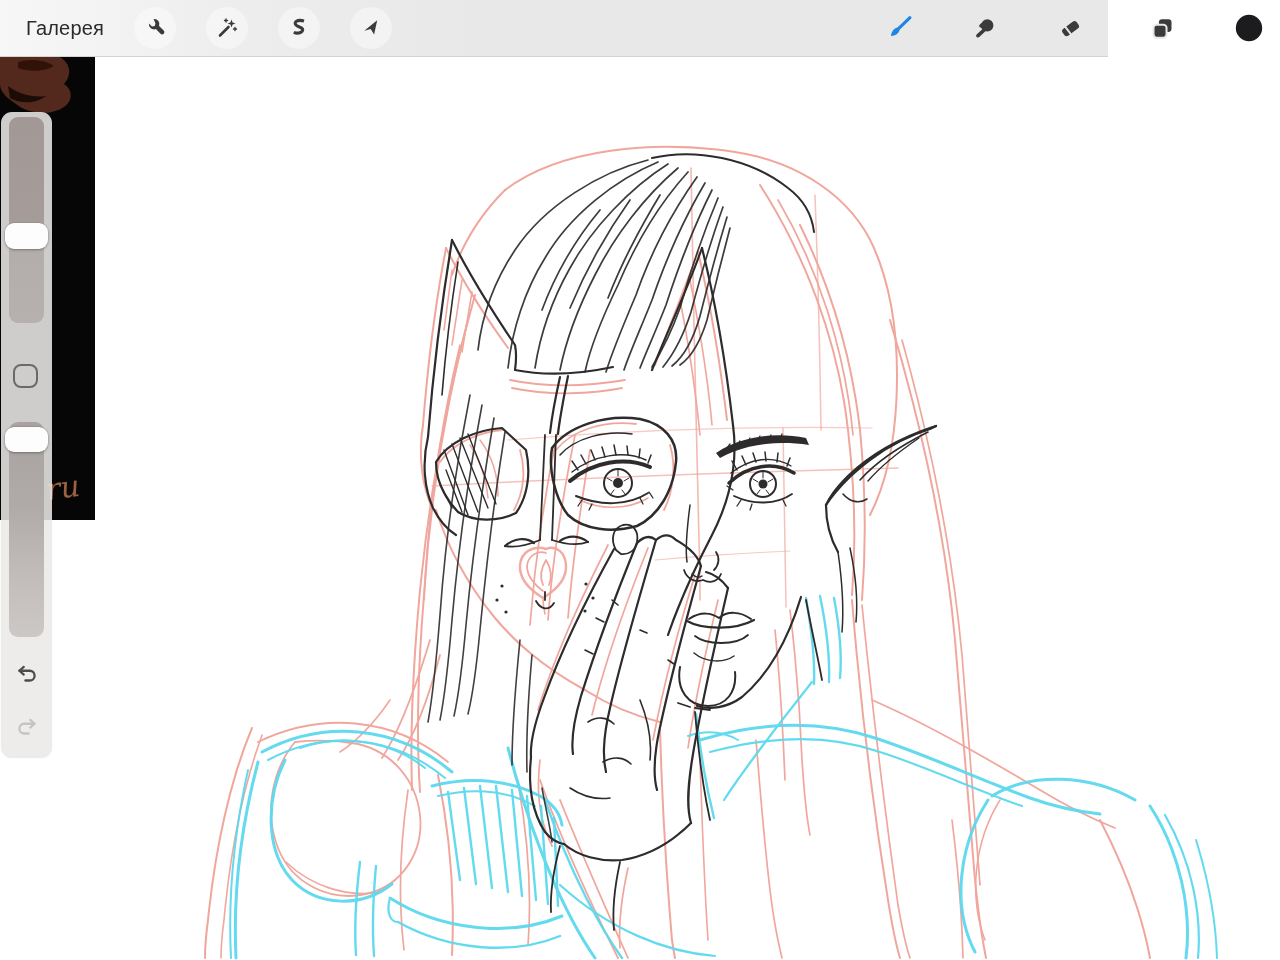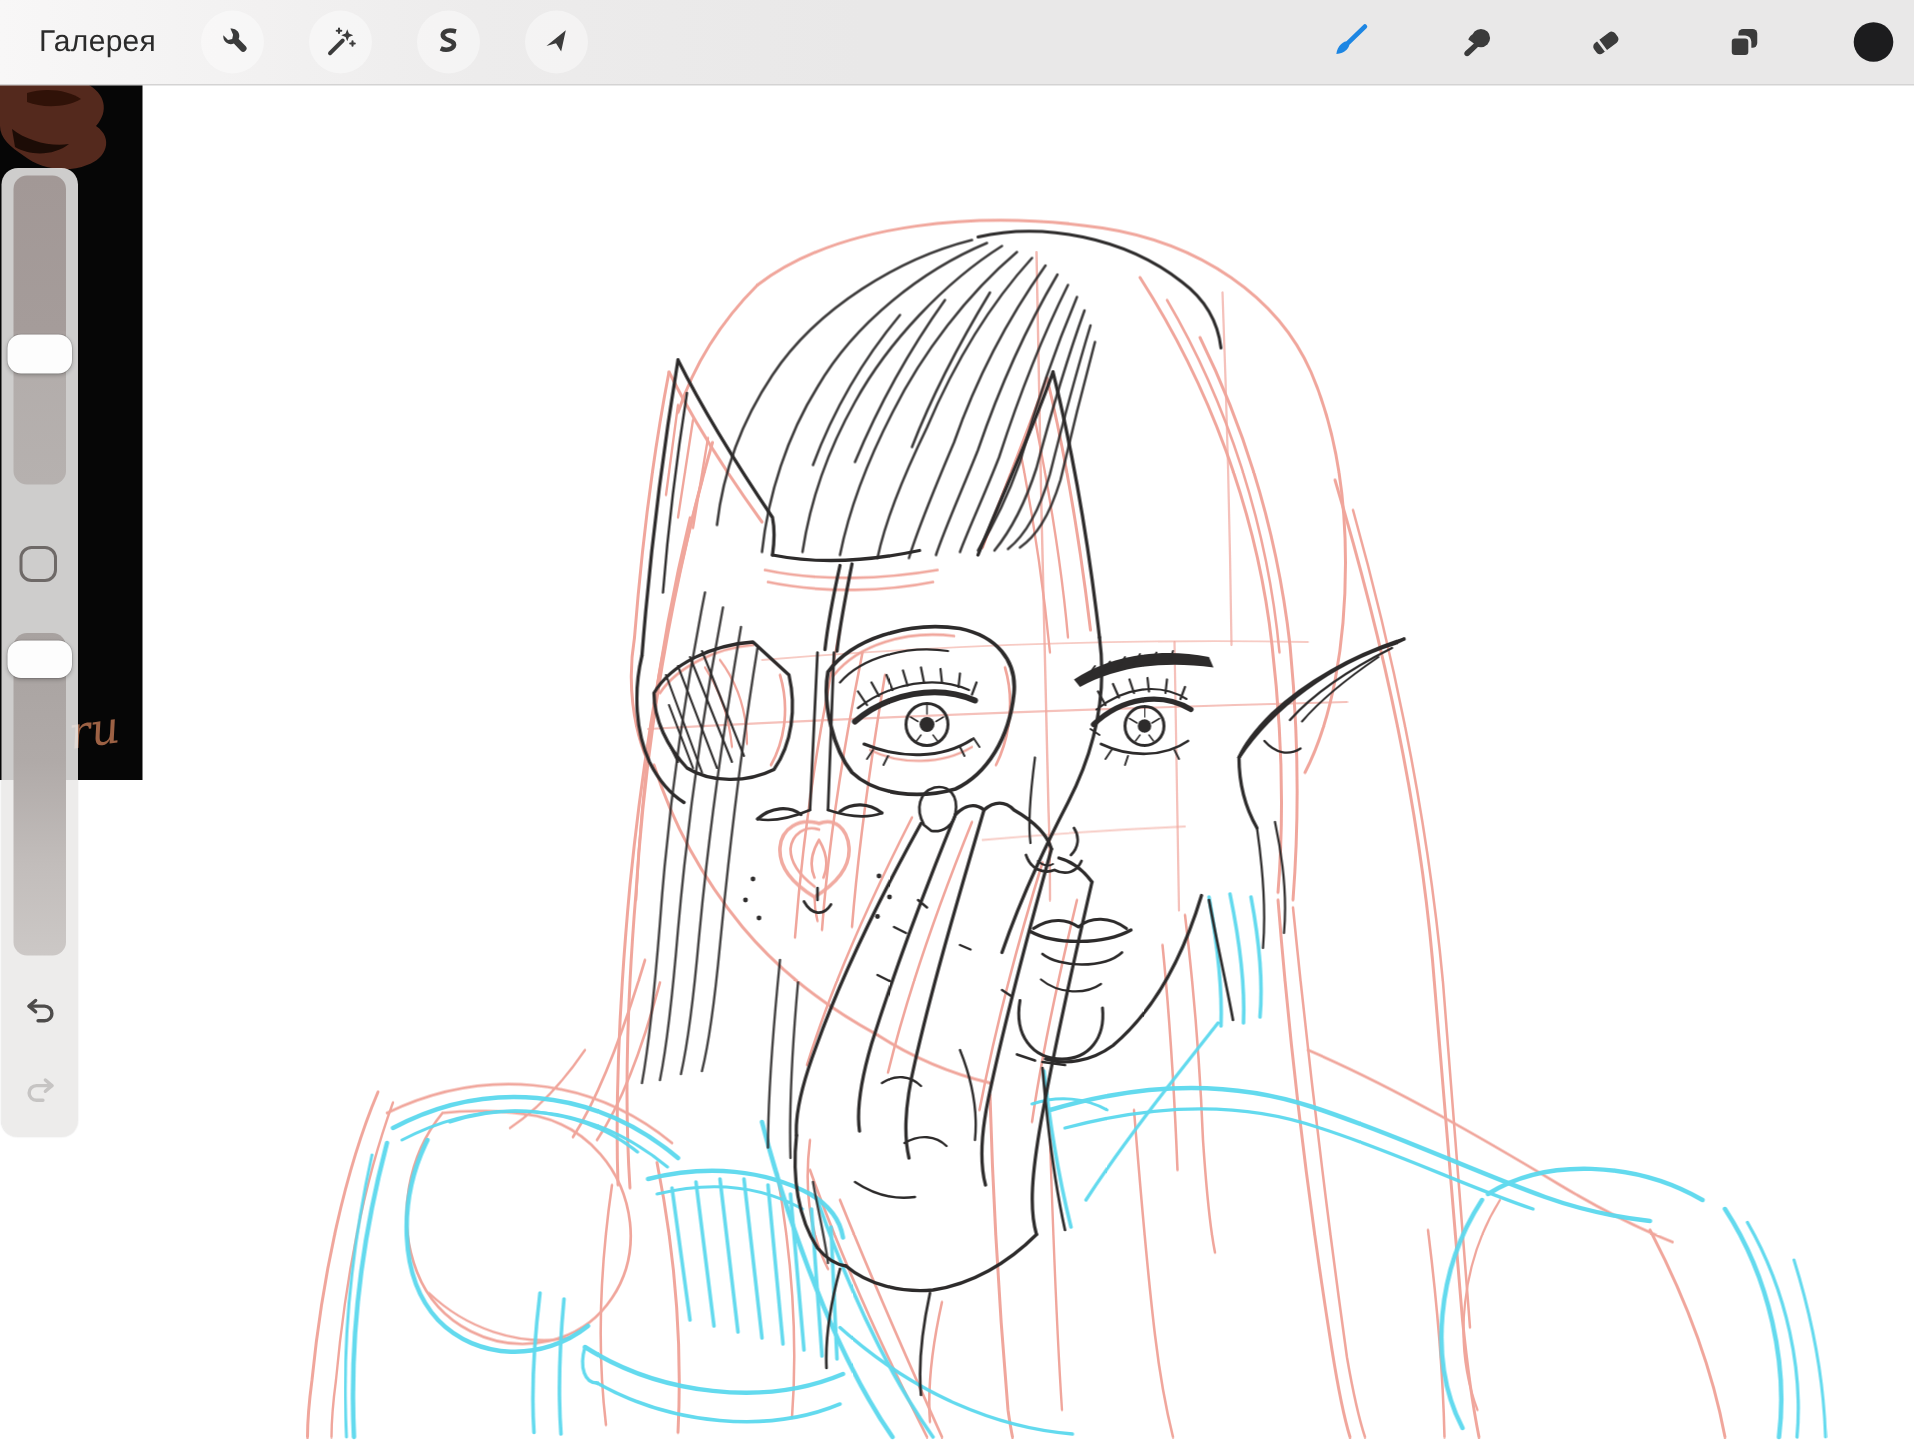--- a/index.html
+++ b/index.html
@@ -1,20 +1,20 @@
 <!DOCTYPE html>
 <html><head>
 <meta charset="utf-8">
 <style>
   html,body{margin:0;padding:0;width:1280px;height:960px;overflow:hidden;
     font-family:"Liberation Sans", sans-serif;background:#ffffff;}
   .stage{position:relative;width:1280px;height:960px;background:#ffffff;}
 
   
-  .toolbar{position:absolute;left:0;top:0;width:1276px;height:56px;z-index:40;
+  .toolbar{position:absolute;left:0;top:0;width:1108px;height:56px;z-index:40;
     background:linear-gradient(90deg,#f8f7f7 0%,#edecec 25%,#e9e8e8 45%,#e9e8e8 100%);
     border-bottom:1px solid #d4d3d3;}
   .gallery-label{position:absolute;left:26px;top:0;height:56px;line-height:56px;
     font-size:20px;color:#2b2b2b;font-weight:400;letter-spacing:.2px;cursor:default;}
   .tool-btn{position:absolute;top:7px;width:42px;height:42px;border-radius:21px;
     display:flex;align-items:center;justify-content:center;background:rgba(255,255,255,0.42);}
   .tool-btn.flat{background:transparent;}
   .tool-btn svg{display:block;}
 
   

